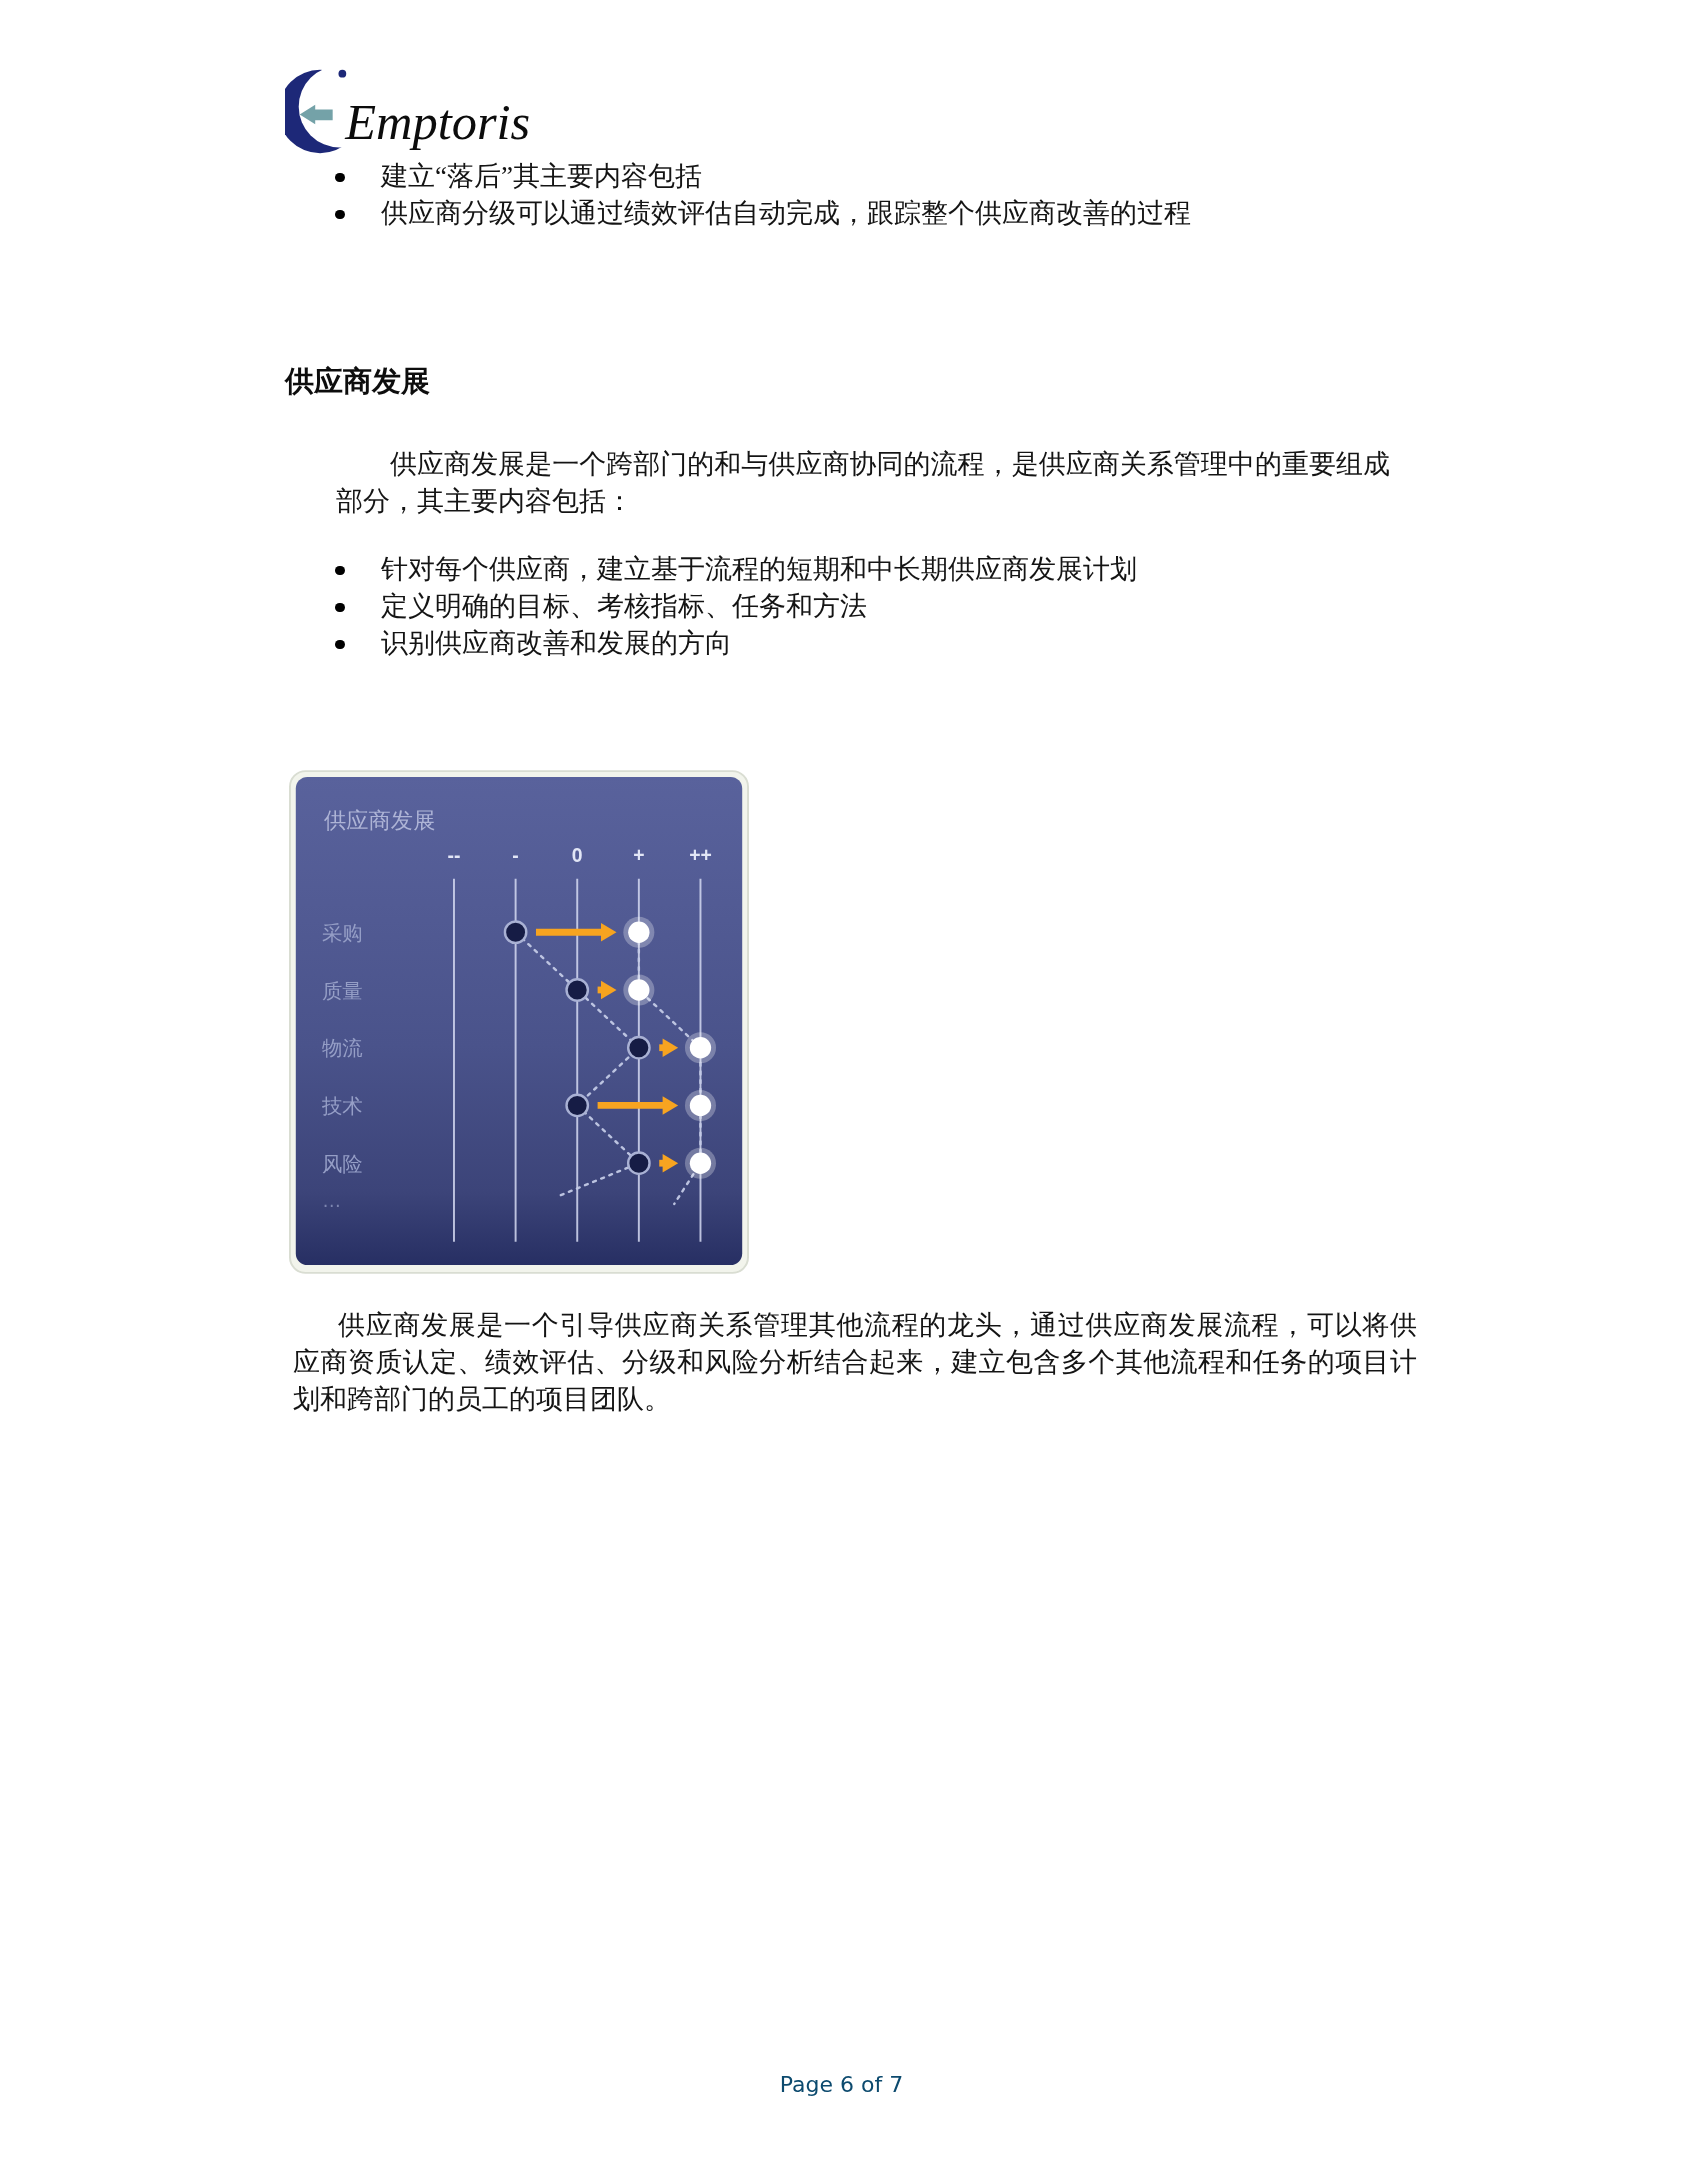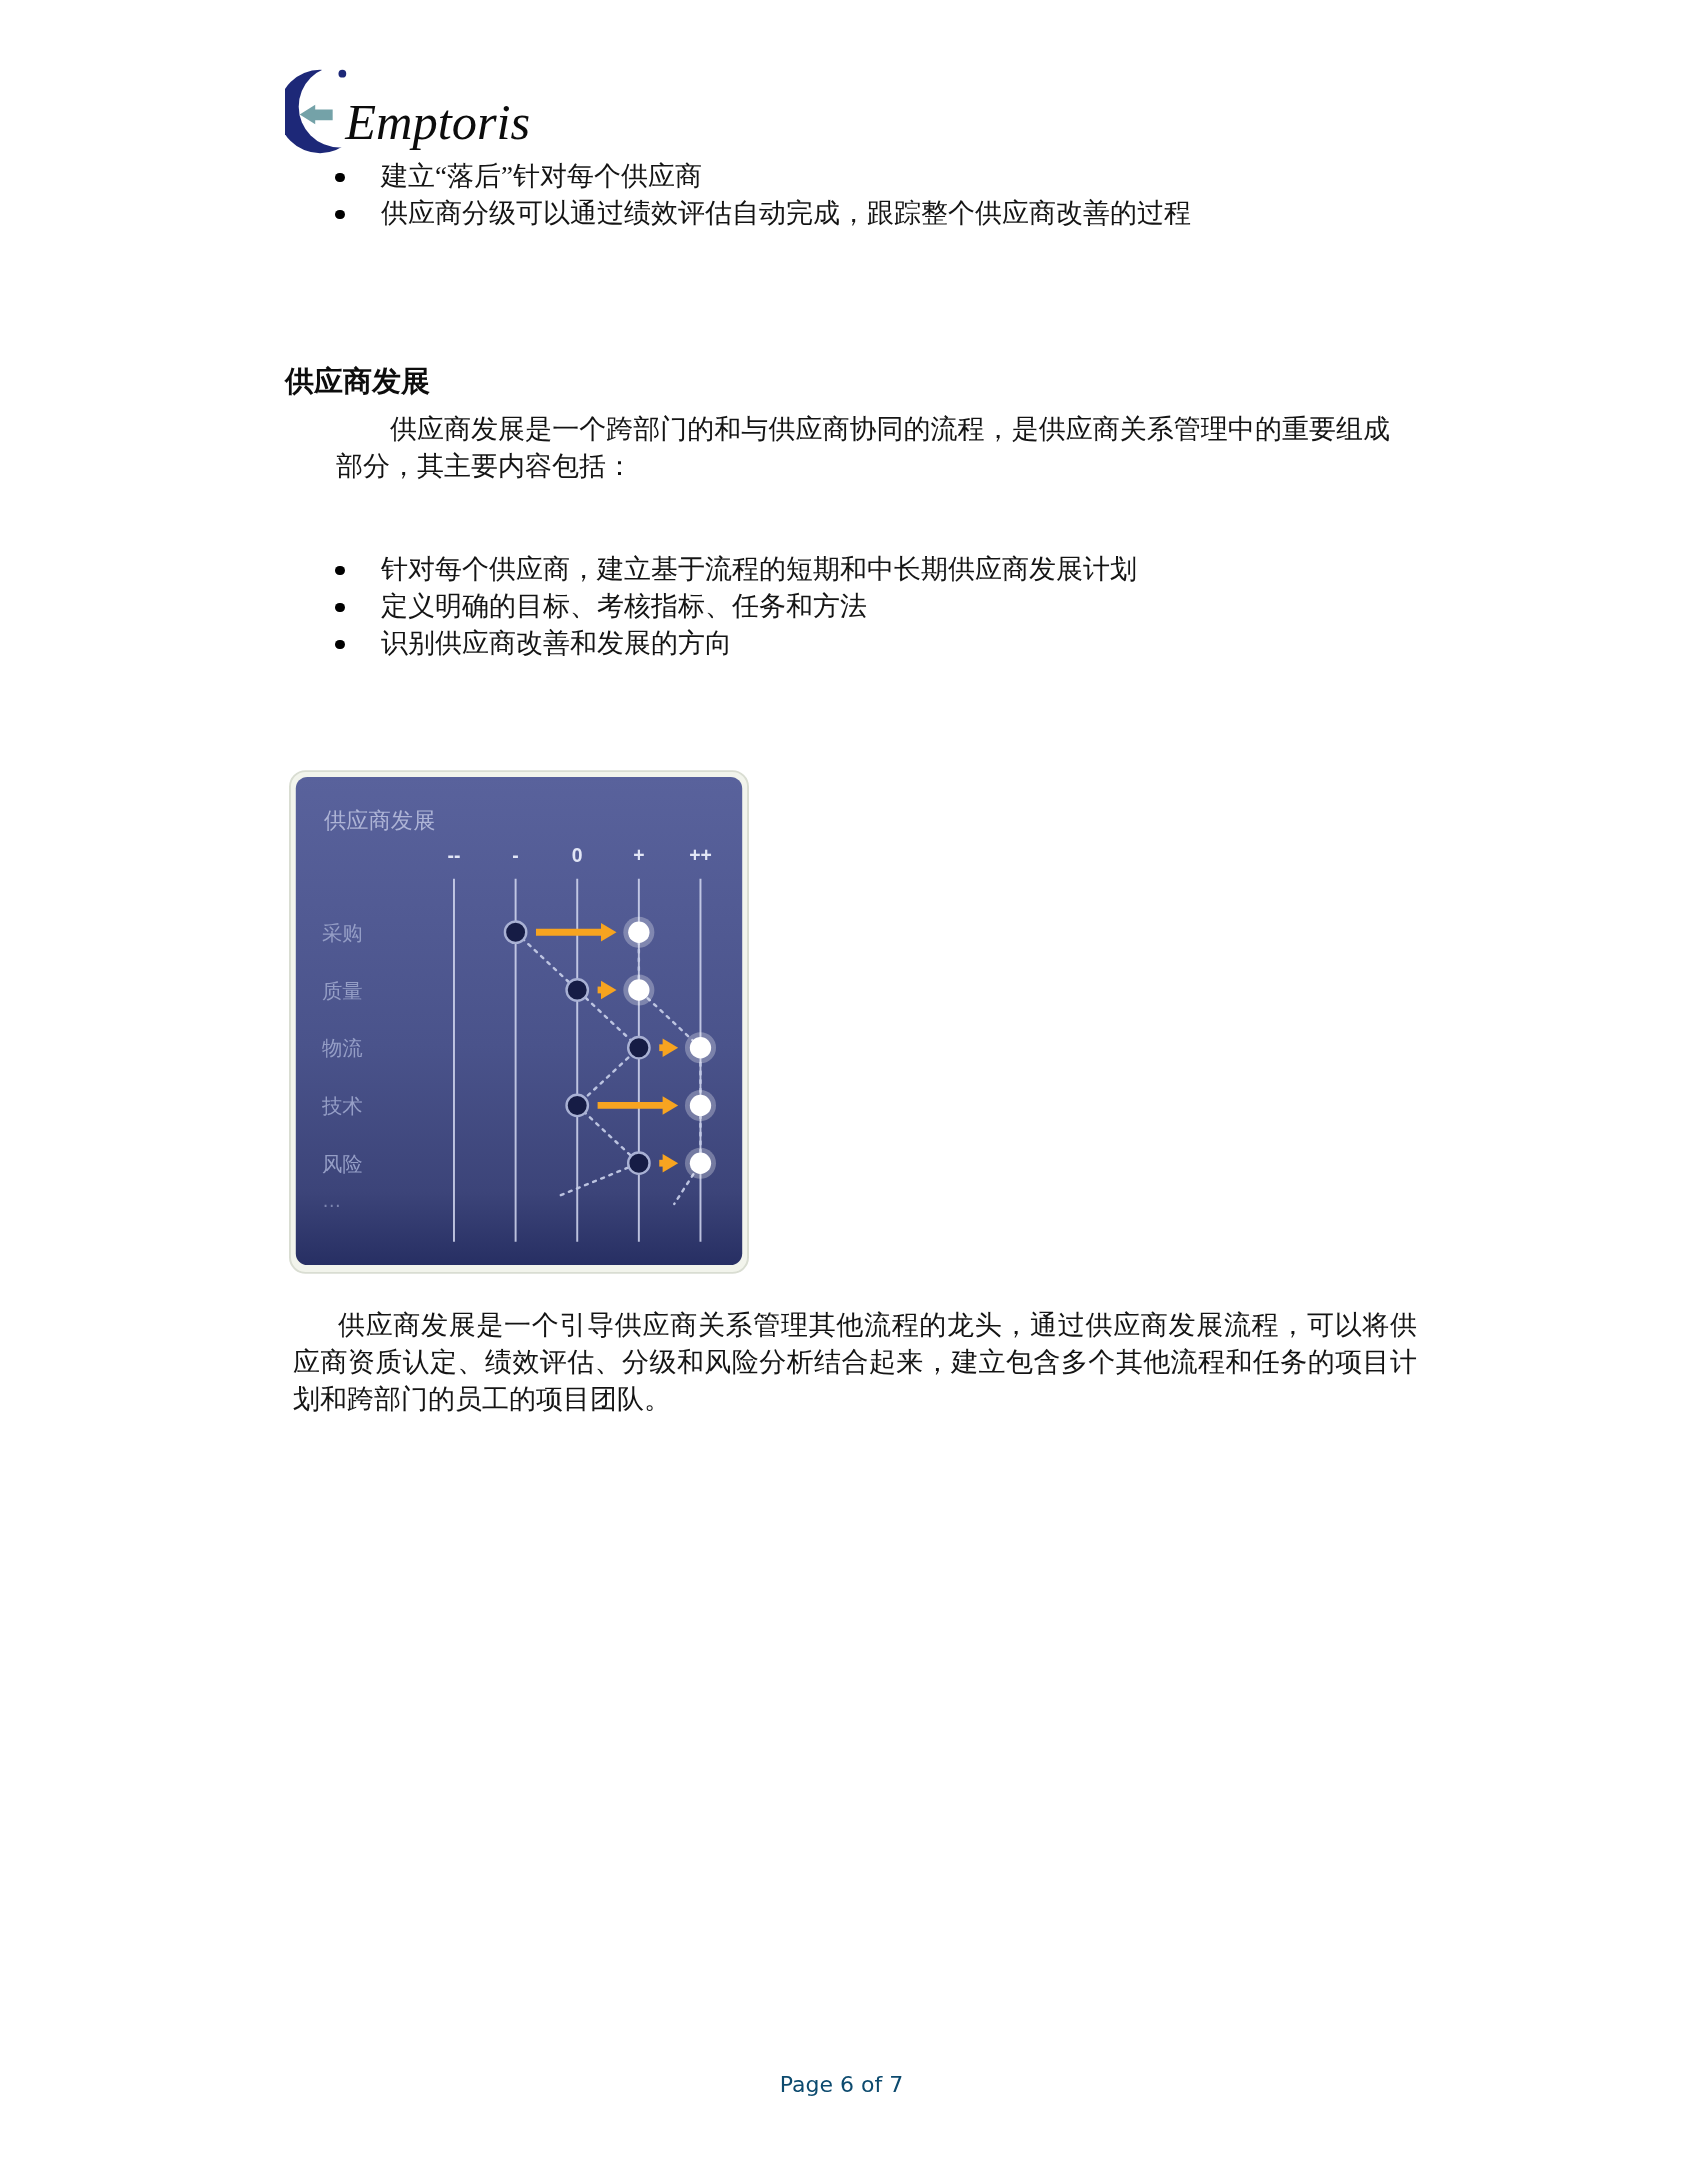--- a/index.html
+++ b/index.html
@@ -28,21 +28,21 @@
 
   
   .heading {
     left: 285px; top: 365px; margin: 0;
     font-family: "Liberation Sans", "DejaVu Sans", sans-serif;
     font-weight: bold; font-size: 29px; line-height: 33px; color: #0d0d0d;
   }
 
   
   .para { font-size: 27px; line-height: 37px; text-align: justify; margin: 0; }
-  .para1 { left: 336px; top: 411px; width: 1054px; text-indent: 54px; }
+  .para1 { left: 336px; top: 446px; width: 1054px; text-indent: 54px; }
   .para2 { left: 293px; top: 1307px; width: 1124px; text-indent: 45px; }
 
   
   .chart-wrap { left: 289px; top: 770px; width: 460px; height: 504px; }
   .chart-wrap svg { display: block; }
 
   
   .footer {
     left: 0; top: 2072px; width: 100%;
     text-align: center;
@@ -57,21 +57,21 @@
   <g>
     <circle cx="36" cy="49" r="43" fill="#1d2878"></circle>
     <circle cx="56" cy="44" r="42" fill="#ffffff"></circle>
     <circle cx="59" cy="10" r="4" fill="#1d2878"></circle>
   </g>
   <polygon points="15,52 31,42 31,47 49,47 49,58 31,58 31,62" fill="#74a2a8"></polygon>
   <text x="62" y="77" font-size="52" font-style="italic" font-family="Liberation Serif, DejaVu Serif, serif" fill="#0c0c0c">Emptoris</text>
 </svg>
 
 <ul class="abs doc-list intro-list">
-  <li>建立“落后”针对每个供应商</li>
+  <li>建立“落后”其主要内容包括</li>
   <li>供应商分级可以通过绩效评估自动完成，跟踪整个供应商改善的过程</li>
 </ul>
 
 <h2 class="abs heading">供应商发展</h2>
 
 <p class="abs para para1">供应商发展是一个跨部门的和与供应商协同的流程，是供应商关系管理中的重要组成部分，其主要内容包括：</p>
 
 <ul class="abs doc-list dev-list">
   <li>针对每个供应商，建立基于流程的短期和中长期供应商发展计划</li>
   <li>定义明确的目标、考核指标、任务和方法</li>

